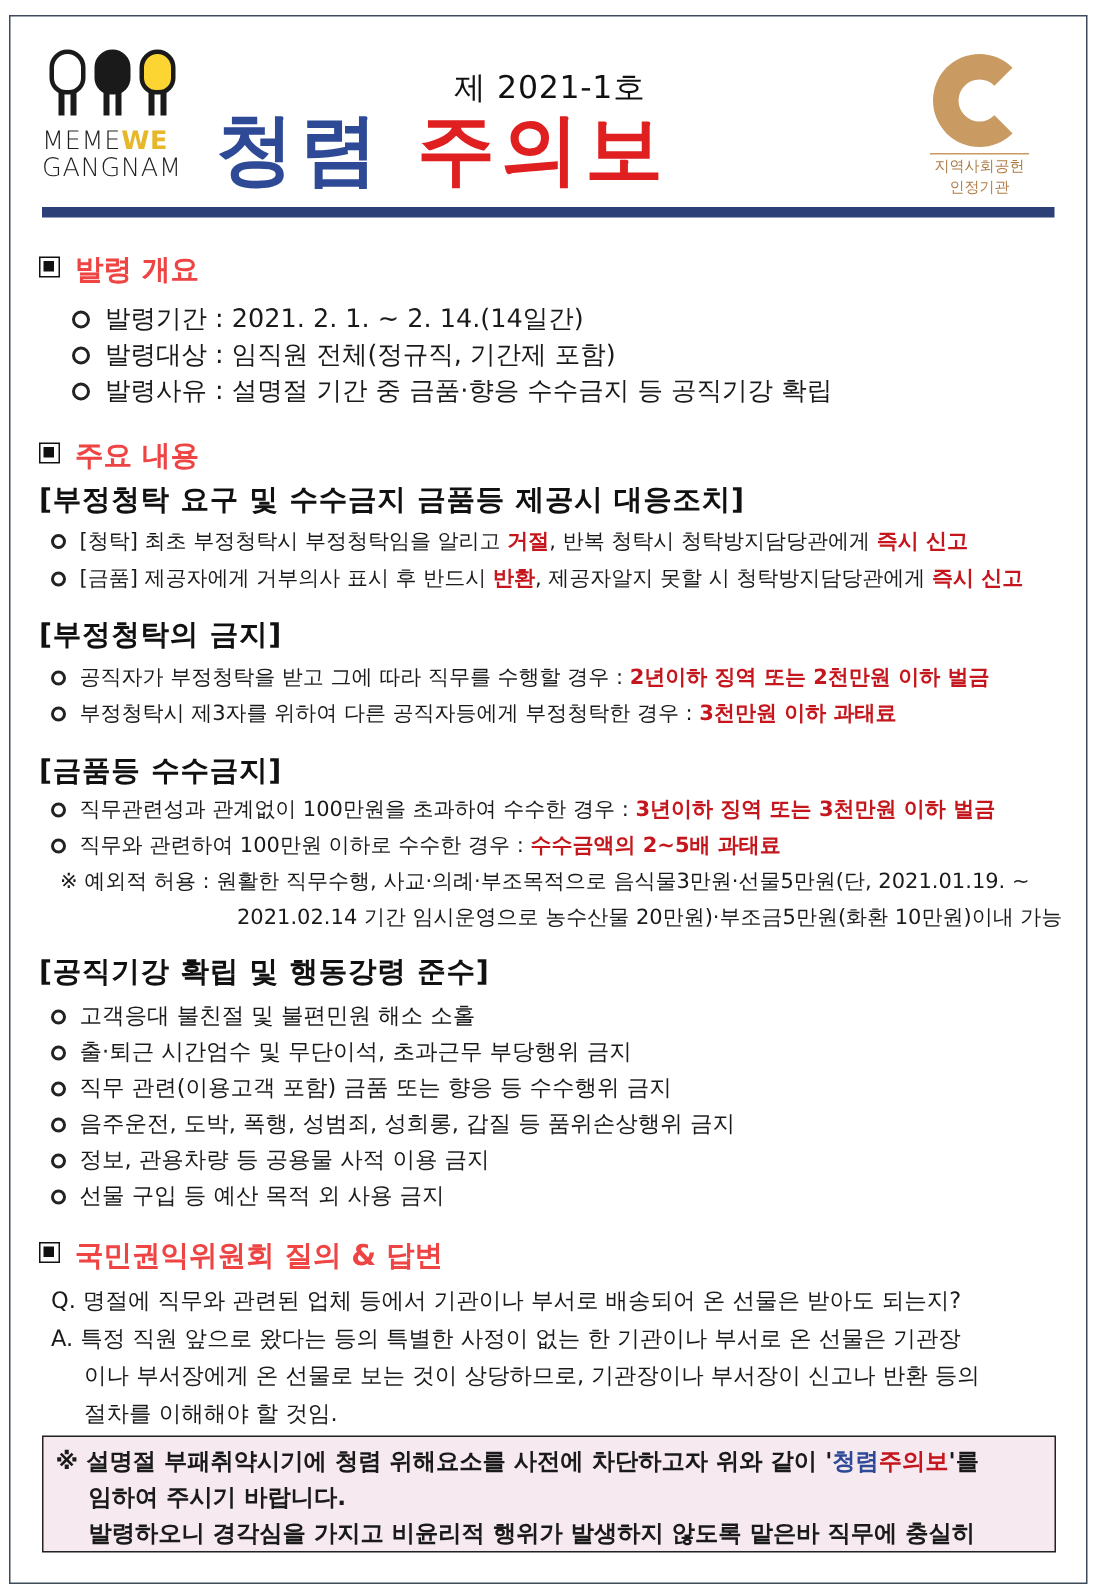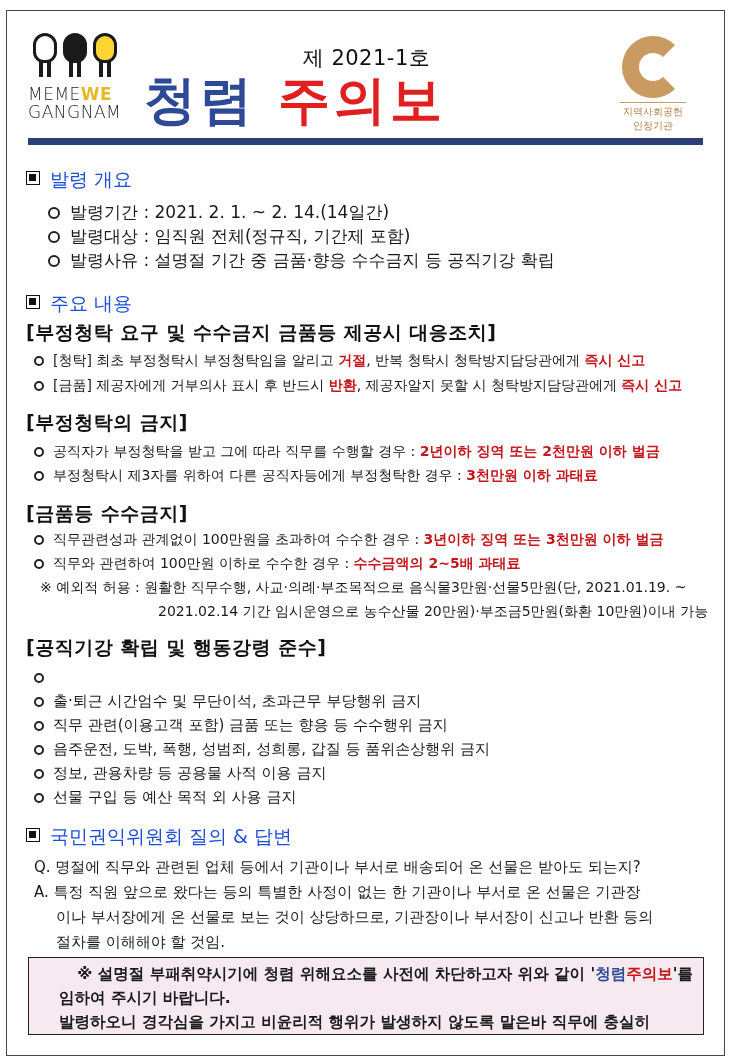--- a/index.html
+++ b/index.html
@@ -30,21 +30,21 @@
   .title .red { color: #e02020; margin-left: 22px; }
 
   .logo-right { position: absolute; left: 608px; top: 36px; width: 90px; height: 110px; text-align: center; }
   .c-mark { width: 62px; height: 62px; margin: 0 auto; border-radius: 50%; border: 17px solid #c99a62; border-right-color: transparent; transform: rotate(0deg); position: relative; }
   .c-rule { width: 66px; height: 1px; background: #c99a62; margin: 4px auto 2px; }
   .c-text { font-size: 10px; line-height: 14px; color: #b07d48; }
 
   .header-bar { position: absolute; left: 28px; top: 138px; width: 675px; height: 7px; background: #2c3f77; }
 
   
-  .sec { position: absolute; left: 26px; font-weight: normal; font-size: 19px; color: #1d4ed8; }
+  .sec { position: absolute; left: 26px; font-weight: bold; font-size: 19px; color: #ef4444; }
   .sec .box { display: inline-block; width: 14px; height: 14px; border: 1.5px solid #111; position: relative; vertical-align: 1px; margin-right: 10px; }
   .sec .box::after { content: ""; position: absolute; left: 2px; top: 2px; width: 7px; height: 7px; background: #111; }
 
   .row { position: absolute; left: 48px; font-size: 15.5px; color: #1a1a1a; white-space: nowrap; }
   .row.big { font-size: 17px; }
   .bullet { display: inline-block; width: 12px; height: 12px; border: 2.5px solid #222; border-radius: 50%; margin-right: 10px; vertical-align: -1px; }
   .row.sm { font-size: 14px; left: 34px; }
   .row.sm .bullet { width: 10px; height: 10px; border-width: 2.5px; margin-right: 9px; }
 
   .subhead { position: absolute; left: 26px; font-size: 19px; font-weight: bold; color: #111; letter-spacing: 0.5px; }
@@ -52,21 +52,21 @@
   .red-b { color: #c4161c; font-weight: bold; }
   .red { color: #c4161c; }
 
   .note-box {
     position: absolute; left: 28px; top: 957px; width: 676px; height: 78px;
     background: #f6eaf0; border: 1.5px solid #222;
     padding: 4px 10px 0 8px; font-size: 15.5px; font-weight: bold; line-height: 24px; color: #1a1a1a;
   }
   .note-box .blue { color: #2e4a96; }
   .note-box .redq { color: #c4161c; }
-  .justify-line { display: flex; justify-content: flex-end; white-space: nowrap; }
+  .justify-line { display: flex; justify-content: flex-start; white-space: nowrap; }
   .indent { padding-left: 22px; }
 </style>
 </head>
 <body>
 
 <div class="page-frame"></div>
 
 <div class="header">
   <div class="logo-left">
     <div class="bulbs">
@@ -145,21 +145,21 @@
   <span class="bullet"></span><span>직무관련성과 관계없이 100만원을 초과하여 수수한 경우 : </span><span class="red-b">3년이하 징역 또는 3천만원 이하 벌금</span>
 </div>
 <div class="row sm" style="top:555px;">
   <span class="bullet"></span><span>직무와 관련하여 100만원 이하로 수수한 경우 : </span><span class="red-b">수수금액의 2~5배 과태료</span>
 </div>
 <div class="row sm" style="top:579px; left:40px;">※  예외적 허용 : 원활한 직무수행, 사교·의례·부조목적으로 음식물3만원·선물5만원(단,  2021.01.19.  ~</div>
 <div class="row sm" style="top:603px; left:158px;">2021.02.14 기간 임시운영으로 농수산물 20만원)·부조금5만원(화환 10만원)이내 가능</div>
 
 <div class="subhead" style="top:635px;">[공직기강 확립 및 행동강령 준수]</div>
 <div class="row sm" style="top:668px; font-size:15px;">
-  <span class="bullet"></span>
+  <span class="bullet"></span><span>고객응대 불친절 및 불편민원 해소 소홀</span>
 </div>
 <div class="row sm" style="top:692px; font-size:15px;">
   <span class="bullet"></span><span>출·퇴근 시간엄수 및 무단이석, 초과근무 부당행위 금지</span>
 </div>
 <div class="row sm" style="top:716px; font-size:15px;">
   <span class="bullet"></span><span>직무 관련(이용고객 포함) 금품 또는 향응 등 수수행위 금지</span>
 </div>
 <div class="row sm" style="top:740px; font-size:15px;">
   <span class="bullet"></span><span>음주운전, 도박, 폭행, 성범죄, 성희롱, 갑질 등 품위손상행위 금지</span>
 </div>

